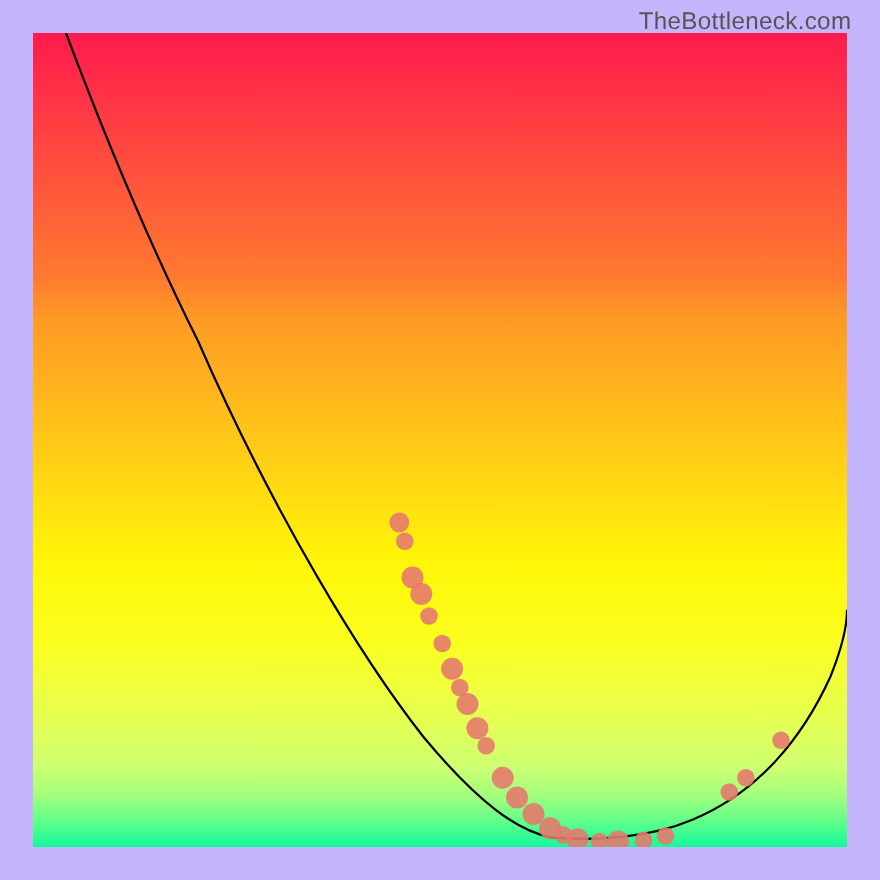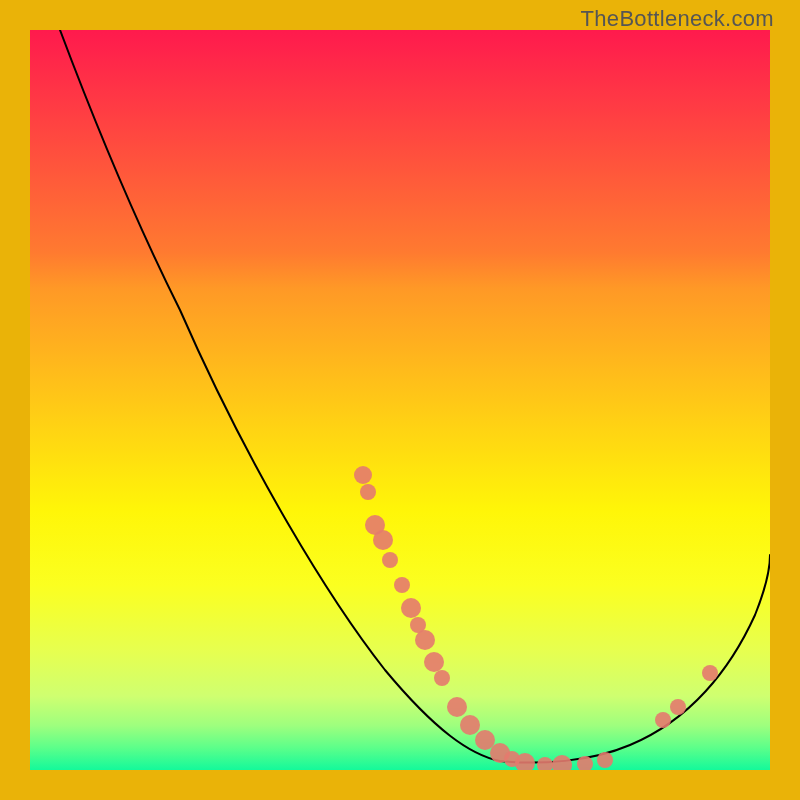--- a/index.html
+++ b/index.html
@@ -8,21 +8,21 @@
     width: 800px;
     height: 800px;
     background: #000;
     font-family: Arial, Helvetica, sans-serif;
     overflow: hidden;
   }
   #frame {
     position: relative;
     width: 800px;
     height: 800px;
-    background: #eab308;
+    background: #c4b5fd;
   }
   #plot-area {
     position: absolute;
     left: 30px;
     top: 30px;
     width: 740px;
     height: 740px;
     
     background: linear-gradient(
       to bottom,

